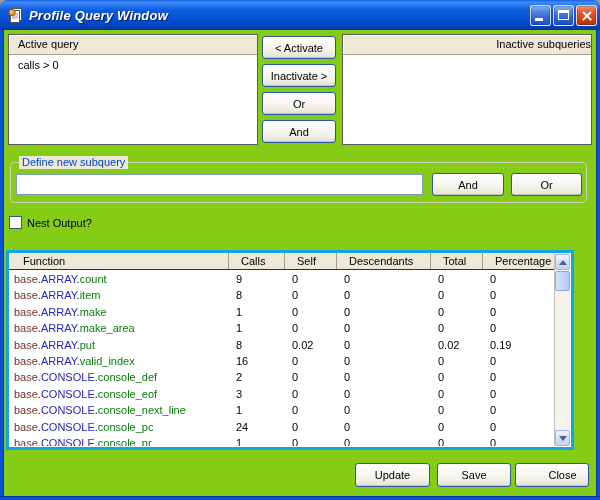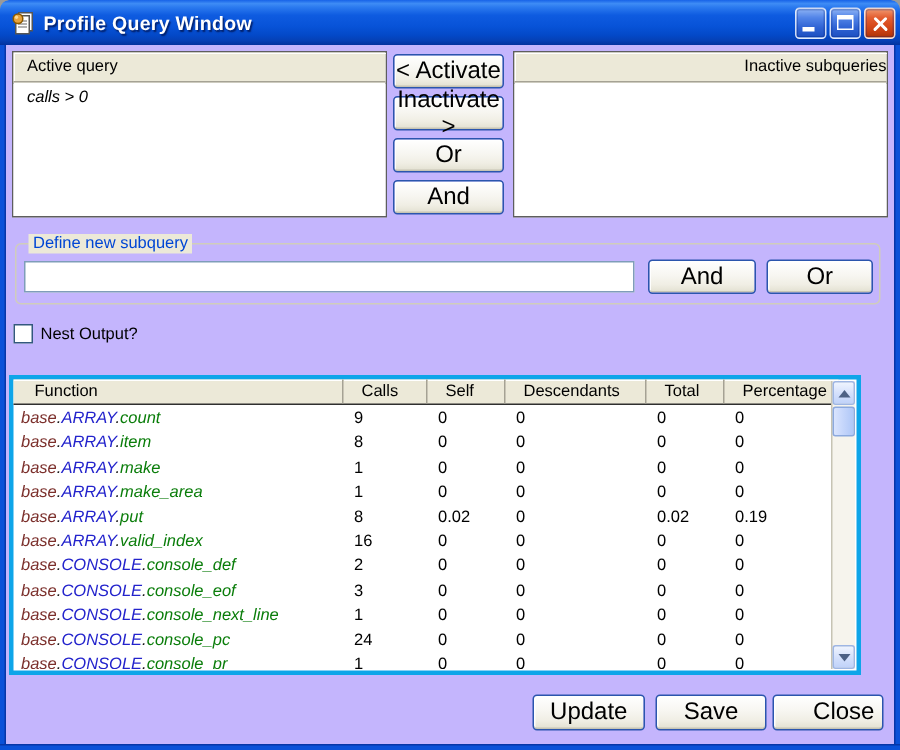--- a/index.html
+++ b/index.html
@@ -7,21 +7,21 @@
   .window {
     position:relative; width:600px; height:500px;
     border-radius:6px 6px 0 0; overflow:hidden;
     font-family:"Liberation Sans", sans-serif;
   }
   
   .titlebar {
     position:absolute; top:0; left:0; right:0; height:30px;
     background:linear-gradient(180deg,#1763E8 0%,#3E8CF5 8%,#2B7AEF 16%,#0E5BE0 34%,#0853D8 58%,#0349C8 78%,#0540B6 90%,#02329E 100%);
     border-radius:6px 6px 0 0;
-    display:flex; align-items:center;
+    display:flex; align-items:center;font-style:italic;
   }
   .app-icon { margin-left:7px; width:17px; height:17px; display:inline-block; }
   .title-text {
     margin-left:5px; color:#fff; font-weight:bold; font-size:13px;
     text-shadow:1px 1px 1px rgba(0,20,80,.8); letter-spacing:.2px;
   }
   .winbtns { position:absolute; top:5px; right:3px; display:flex; gap:2px; }
   .wbtn {
     position:relative; width:21px; height:21px; border-radius:3px;
     border:1px solid rgba(255,255,255,.78);
@@ -32,38 +32,38 @@
   .glyph-min { position:absolute; left:4px; bottom:4px; width:8px; height:3px; background:#fff; }
   .glyph-max { position:absolute; left:4px; top:4px; width:11px; height:10px; border:1px solid #fff; border-top:3px solid #fff; }
   .glyph-x { position:absolute; inset:0; }
   .glyph-x::before,.glyph-x::after {
     content:""; position:absolute; left:3.5px; top:8.5px; width:12px; height:2.4px;
     background:#fff; border-radius:1px;
   }
   .glyph-x::before { transform:rotate(45deg); }
   .glyph-x::after  { transform:rotate(-45deg); }
   
-  .body { position:absolute; top:30px; left:0; right:0; bottom:0; background:#c4b5fd; }
+  .body { position:absolute; top:30px; left:0; right:0; bottom:0; background:#84cc16; }
   .frame { position:absolute; background:#0A51D8; }
   .frame.l { left:0; top:0; bottom:0; width:4px; box-shadow:inset -1px 0 0 #0636A8; }
   .frame.r { right:0; top:0; bottom:0; width:4px; box-shadow:inset 1px 0 0 #0636A8; }
   .frame.b { left:0; right:0; bottom:0; height:4px; box-shadow:inset 0 1px 0 #0636A8; }
   
   .panel { position:absolute; background:#fff; border:1px solid #5E5E5E; }
   .panel-header {
     height:20px; background:#ECE9D8; border-bottom:1px solid #A5A294;
     box-shadow:inset 1px 1px 0 #fff;
     font-size:11px; color:#000; line-height:19px; padding-left:9px;
   }
   .panel-list { position:absolute; left:0; right:0; top:21px; bottom:0; background:#fff; overflow:hidden; }
-  .panel-item { font-size:11px; color:#000; padding:3px 0 0 9px; line-height:13px;font-style:italic; }
+  .panel-item { font-size:11px; color:#000; padding:3px 0 0 9px; line-height:13px; }
   
   .xpbtn {
     position:absolute; display:flex; align-items:center; justify-content:center;
-    font-family:"Liberation Sans", sans-serif; font-size:16px; color:#000;
+    font-family:"Liberation Sans", sans-serif; font-size:11px; color:#000;
     background:linear-gradient(180deg,#FFFFFF 0%,#F7F6F1 45%,#F0EEE4 75%,#E2E0D0 100%);
     border:1px solid #2B55AD; border-radius:3px;
     box-shadow:inset 0 -1px 0 rgba(180,178,160,.6), inset 1px 1px 0 rgba(255,255,255,.9);
     cursor:default;
   }
   
   .groupbox { position:absolute; border:1px solid #D0CDBB; border-radius:4px; }
   .group-label {
     position:absolute; top:-7px; left:8px; background:#ECE9D8; padding:0 3px;
     font-size:11px; color:#0046D5; line-height:13px;
@@ -84,21 +84,21 @@
   }
   .th {
     font-size:11px; line-height:16px; color:#000; padding-left:12px;
     box-shadow:inset 0 1px 0 #fff; white-space:nowrap; overflow:hidden;
   }
   .th:first-child { padding-left:14px; }
   .th + .th { border-left:1px solid #A5A294; }
   .tbody { position:absolute; left:0; top:18px; width:550px; bottom:1px; overflow:hidden; }
   .trow { display:grid; grid-template-columns:219px 56px 52px 94px 52px 77px; height:16.4px; line-height:16px; }
   .cell { font-size:11px; white-space:nowrap; overflow:hidden; }
-  .c-func { padding-left:5px;font-style:italic; }
+  .c-func { padding-left:5px; }
   .c-num { padding-left:8px; color:#000; }
   .tk-cluster { color:#7B2F2B; }
   .tk-dot { color:#1A1A1A; }
   .tk-class { color:#2323CC; }
   .tk-feature { color:#0A7D0A; }
   
   .vscroll { position:absolute; top:1px; right:1px; bottom:1px; width:16px; background:#F6F4ED; border-left:1px solid #C6C3B4; }
   .sbtn {
     position:absolute; left:0; width:15px; height:16px; border-radius:2px;
     background:linear-gradient(180deg,#EFF4FE 0%,#D5E1FC 50%,#C0D2F9 100%);

